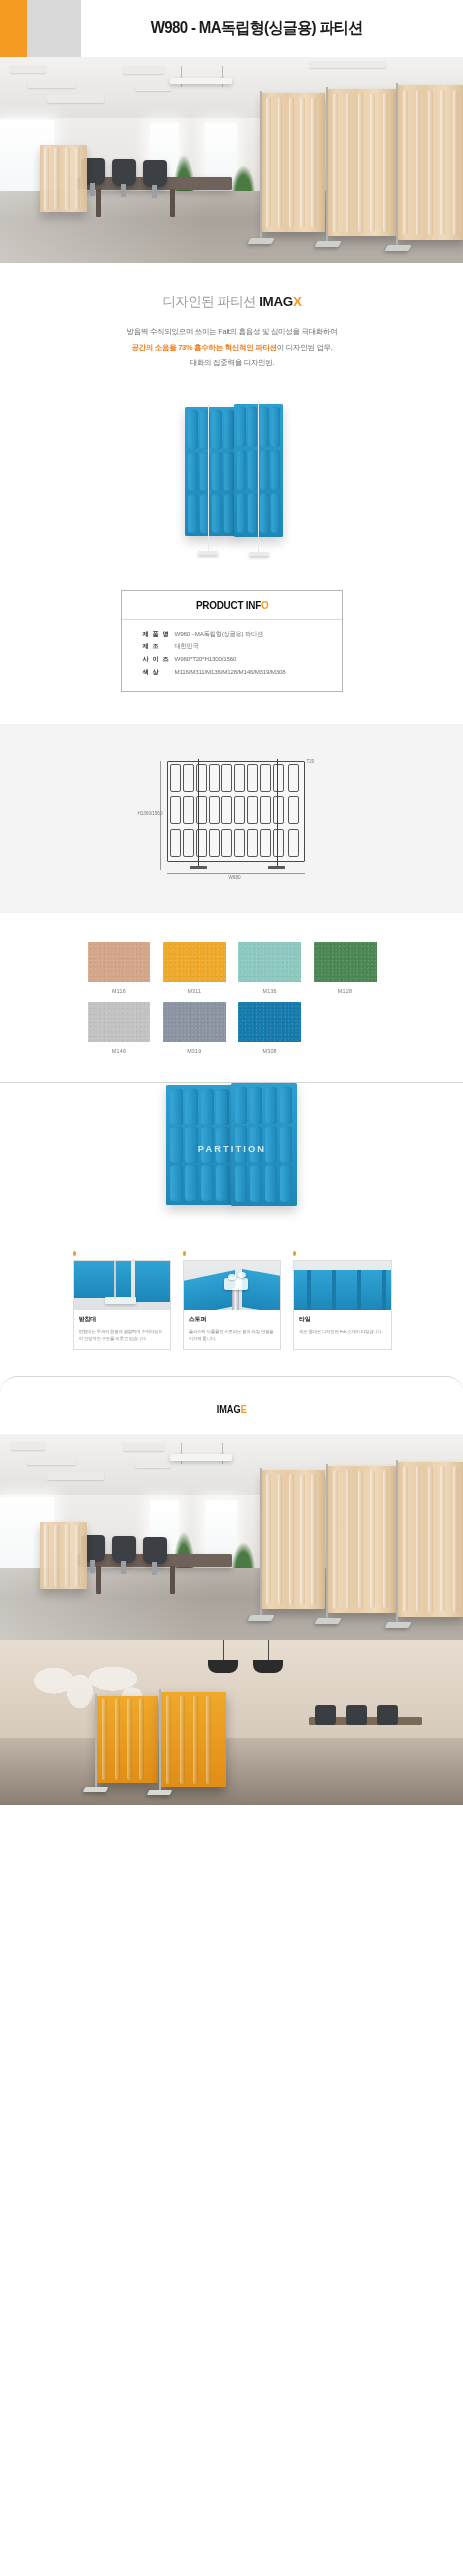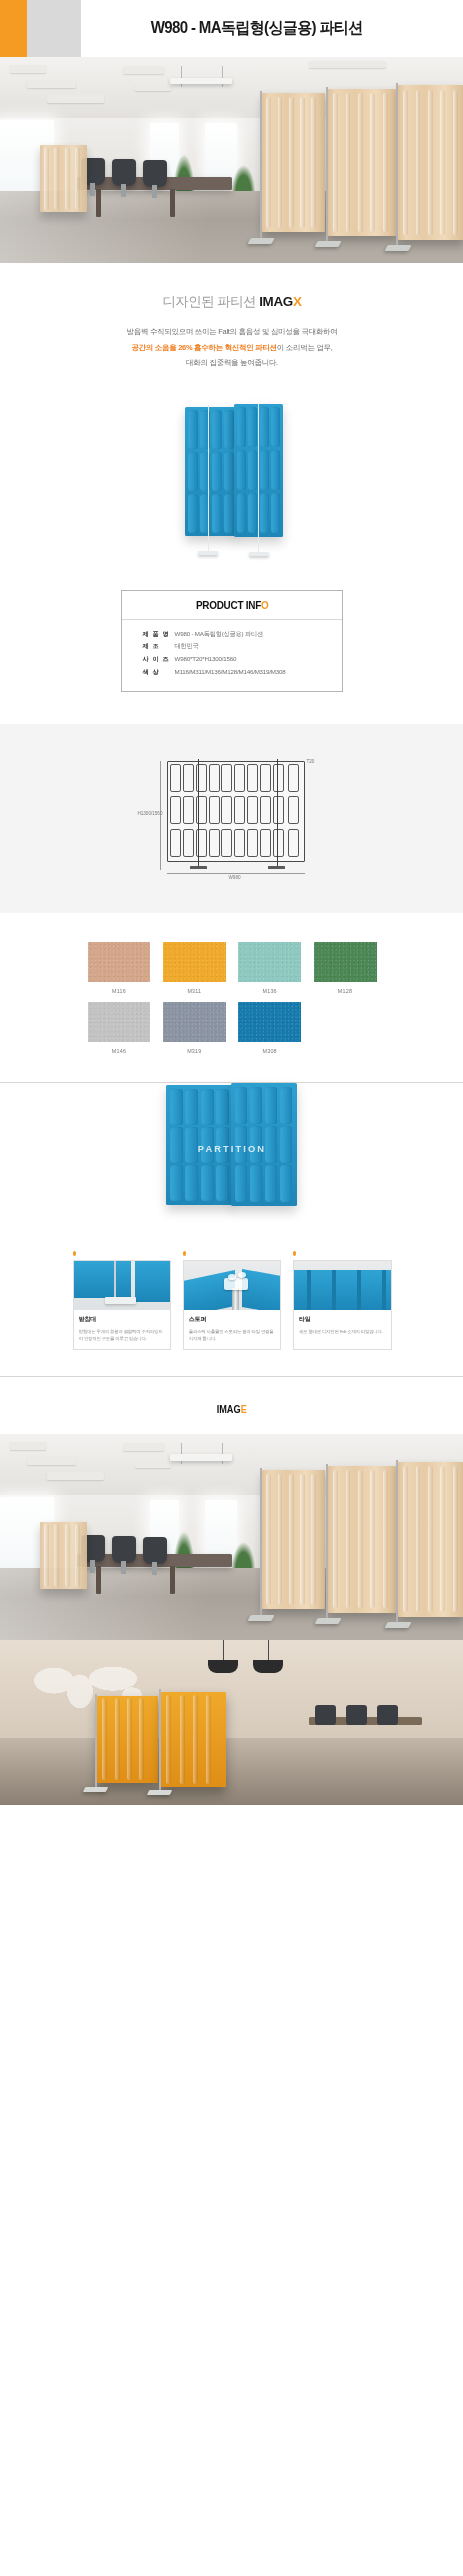--- a/index.html
+++ b/index.html
@@ -153,21 +153,21 @@
       border-radius:2.1px; box-shadow:0 1px 2.1px rgba(0,0,0,.25); }
   .card .cbody { padding:5.7px 5.2px 7.2px; }
   .card .ctitle { font-size:6px; font-weight:bold; color:#222; margin-bottom:3.1px;
       letter-spacing:-0.2px; }
   .card .ctext { font-size:4.4px; line-height:1.65; color:#8a8a8a; letter-spacing:-0.2px; }
   .bullets { width:319px; margin:0 auto 4.1px; display:grid;
       grid-template-columns:repeat(3,1fr); gap:11.3px; }
   .bullets .dot { width:3.6px; height:4.6px; background:#f59a23; border-radius:50%; }
 
   
-  .image-sec { border-top:0.5px solid #d6d6d6; background:#fff; }
+  .image-sec { border-top:0.5px solid #d6d6d6; background:#fff;border-radius:18px; }
   .image-sec .sec-head { padding:26px 0 18.5px; }
 
   .photo2 { position:relative; width:464px; height:165px; overflow:hidden;
       background:linear-gradient(180deg,#d9cfc3 0%,#c7bcae 55%,#8a7f72 100%); }
   .photo2 .wall { position:absolute; left:0; top:0; width:100%; height:98px;
       background:linear-gradient(180deg,#e7ddd0,#d6cabb); }
   .photo2 .map { position:absolute; left:28px; top:21.6px; width:118px; height:49px;
       opacity:.55;
       background:
         radial-gradient(ellipse 20.6px 13.4px at 22% 40%, #fff 0 96%, transparent 97%),
@@ -272,22 +272,22 @@
     <div class="panel-foot" style="left:316px;top:184px;"></div>
     <div class="panel-foot" style="left:386px;top:188px;"></div>
   </div>
 
   <div class="intro">
     <div class="tagline">
       <span>디자인된 파티션 </span><b><span>IMAG</span><span class="x">X</span></b>
     </div>
     <p>
       <span>방음벽 수직되있으며 쓰이는 Falt의 흡음성 및 심미성을 극대화하여</span><br>
-      <span class="hl">공간의 소음을 26% 흡수하는 혁신적인 파티션</span><span>이 소리먹는 업무,</span><br>
-      <span>대화의 집중력을 높여줍니다.</span>
+      <span class="hl">공간의 소음을 73% 흡수하는 혁신적인 파티션</span><span>이 디자인된 업무,</span><br>
+      <span>대화의 집중력을 디자인된.</span>
     </p>
   </div>
 
   <div class="render-wrap">
     <div class="render">
       <div class="blue-panel" style="left:9.3px;top:3.1px;width:52px;height:129px;">
         <div class="tile" style="left:3.1px;top:3.1px;width:9.8px;height:39px;"></div>
         <div class="tile" style="left:15px;top:3.1px;width:9.8px;height:39px;"></div>
         <div class="tile" style="left:27px;top:3.1px;width:9.8px;height:39px;"></div>
         <div class="tile" style="left:39px;top:3.1px;width:9.8px;height:39px;"></div>

